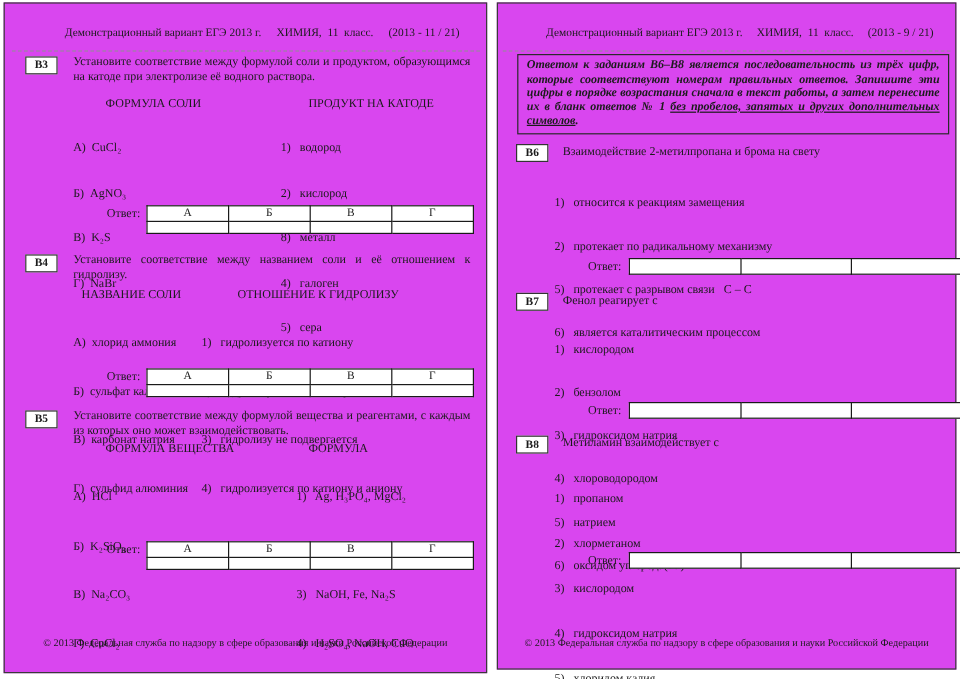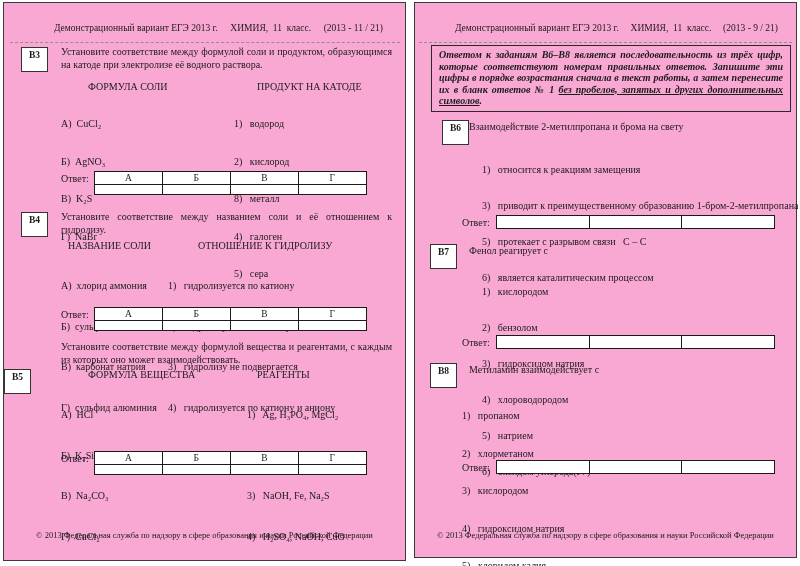--- a/index.html
+++ b/index.html
@@ -1,36 +1,36 @@
 <!DOCTYPE html>
 <html><head>
 <meta charset="utf-8">
 <style>
   * { margin:0; padding:0; box-sizing:border-box; }
   html,body { width:800px; height:566px; background:#ffffff; overflow:hidden; }
   body { position:relative; font-family:"Liberation Serif","DejaVu Serif",serif; color:#1b1b1b; }
-  .page { position:absolute; top:2px; background:#f9a8d4; border:1px solid #3a3a3a;text-decoration:underline; }
+  .page { position:absolute; top:2px; background:#d946ef; border:1px solid #3a3a3a;text-decoration:underline; }
   .page-left  { left:3px;   width:403px; height:559px; }
   .page-right { left:414px; width:383px; height:556px; }
   .hdr { position:absolute; top:20px; display:flex; justify-content:space-between; font-size:9.5px; white-space:pre; }
   .hdr-l { left:50px; right:22px; }
   .hdr-r { left:40px; right:18px; }
   .rule { position:absolute; top:39px; height:0; border-top:1px dashed #8f8f8f; }
   .rule-l { left:6px; right:5px; }
   .rule-r { left:4px; right:4px; }
   .q { position:absolute; left:0; right:0; }
-  .qbox { position:absolute; width:27px; height:25px; border:1px solid #333; font-weight:bold; font-size:9.5px; text-align:center; line-height:14px; background:#fff; }
+  .qbox { position:absolute; width:27px; height:15px; border:1px solid #333; font-weight:bold; font-size:9.5px; text-align:center; line-height:14px; background:#fff; }
   .qtext { position:absolute; font-size:10px; line-height:12.5px; text-align:justify; }
   .mhead { position:absolute; font-size:10px; white-space:pre; }
   .mcol { position:absolute; font-size:10px; white-space:pre; }
   .lh125 { line-height:12.5px; } .lh135 { line-height:13.5px; }
   .opts { position:absolute; left:47px; font-size:10px; white-space:pre; }
-  .lh12 { line-height:12px;margin-left:20px; } .lh125b { line-height:12.5px; }
+  .lh12 { line-height:12px; } .lh125b { line-height:12.5px; }
   .ansrow { position:absolute; display:flex; align-items:flex-start; font-size:10px; }
-  .anslbl { white-space:pre; margin-top:2px; }
+  .anslbl { white-space:pre; margin-top:2px;margin-left:28px; }
   table.anst { border-collapse:collapse; table-layout:fixed; background:#fff; border:1.5px solid #1a1a1a; }
   table.anst th, table.anst td { border:1px solid #1a1a1a; font-weight:normal; font-size:9.5px; padding:0; text-align:center; }
   .t4 { width:273px; margin-left:5px; }
   .t4 th { height:13px; } .t4 td { height:10px; }
   .t3 { width:279px; margin-left:6px; }
   .t3 td { height:13px; }
   .instr { position:absolute; top:42px; left:16px; width:360px; border:1px solid #2a2a2a; padding:3px 7px 4px 7px; font-size:10px; font-weight:bold; font-style:italic; line-height:11.6px; text-align:justify; }
   .u { text-decoration:underline; }
   .footer { position:absolute; top:527px; left:0; right:0; text-align:center; font-size:8.5px; }
 </style>
@@ -117,24 +117,24 @@
           <td></td>
           <td></td>
           <td></td>
         </tr>
       </tbody>
         </table>
     </div>
   </div>
 
   <div class="q" style="top:338px;">
-    <div class="qbox" style="top:1px;left:0;margin-top:27px;">В5</div>
+    <div class="qbox" style="top:1px;left:17px;">В5</div>
     <div class="qtext" style="top:0;left:57px;right:13px;">Установите соответствие между формулой вещества и реагентами, с каждым из которых оно может взаимодействовать.</div>
     <div class="mhead" style="top:28px;left:84px;text-align:right;">ФОРМУЛА ВЕЩЕСТВА</div>
-    <div class="mhead" style="top:28px;left:253px;">РЕАГЕНТЫ</div>
+    <div class="mhead" style="top:28px;left:253px;">ФОРМУЛА</div>
     <div class="mcol lh135" style="top:40px;left:57px;">
       <div>А)  HCl</div>
       <div>Б)  K₂SiO₃</div>
       <div>В)  Na₂CO₃</div>
       <div>Г)  CuCl₂</div>
     </div>
     <div class="mcol lh135" style="top:40px;left:243px;">
       <div>1)   Ag, H₃PO₄, MgCl₂</div>
       <div>2)   H₂SO₄, HCl, CaCl₂</div>
       <div>3)   NaOH, Fe, Na₂S</div>
@@ -171,25 +171,25 @@
     <span>ХИМИЯ,  11  класс.</span>
     <span>(2013 - 9 / 21)</span>
   </div>
   <div class="rule rule-r"></div>
 
   <div class="instr">
     <span style="white-space:pre-wrap;">Ответом к заданиям В6–В8 является последовательность из трёх цифр, которые соответствуют номерам правильных ответов. Запишите эти цифры в порядке возрастания сначала в текст работы, а затем перенесите их в бланк ответов № 1 </span><span class="u">без пробелов, запятых и других дополнительных символов</span><span>.</span>
   </div>
 
   <div class="q" style="top:117px;">
-    <div class="qbox" style="top:0;left:15px;margin-left:12px;">В6</div>
+    <div class="qbox" style="top:0;left:15px;">В6</div>
     <div class="qtext" style="top:1px;left:54px;right:10px;text-align:left;">Взаимодействие 2-метилпропана и брома на свету</div>
     <div class="opts lh12" style="top:20px;">
       <div>1)   относится к реакциям замещения</div>
-      <div>3)   приводит к преимущественному образованию 1-бром-2-метилпропана</div>
+      <div>2)   протекает по радикальному механизму</div>
       <div>5)   протекает с разрывом связи   C – C</div>
       <div>6)   является каталитическим процессом</div>
     </div>
     <div class="ansrow" style="top:95px;left:47px;">
       <span class="anslbl">Ответ:</span>
       <table class="anst t3">
         <tbody>
             <tr>
           <td></td>
           <td></td>

